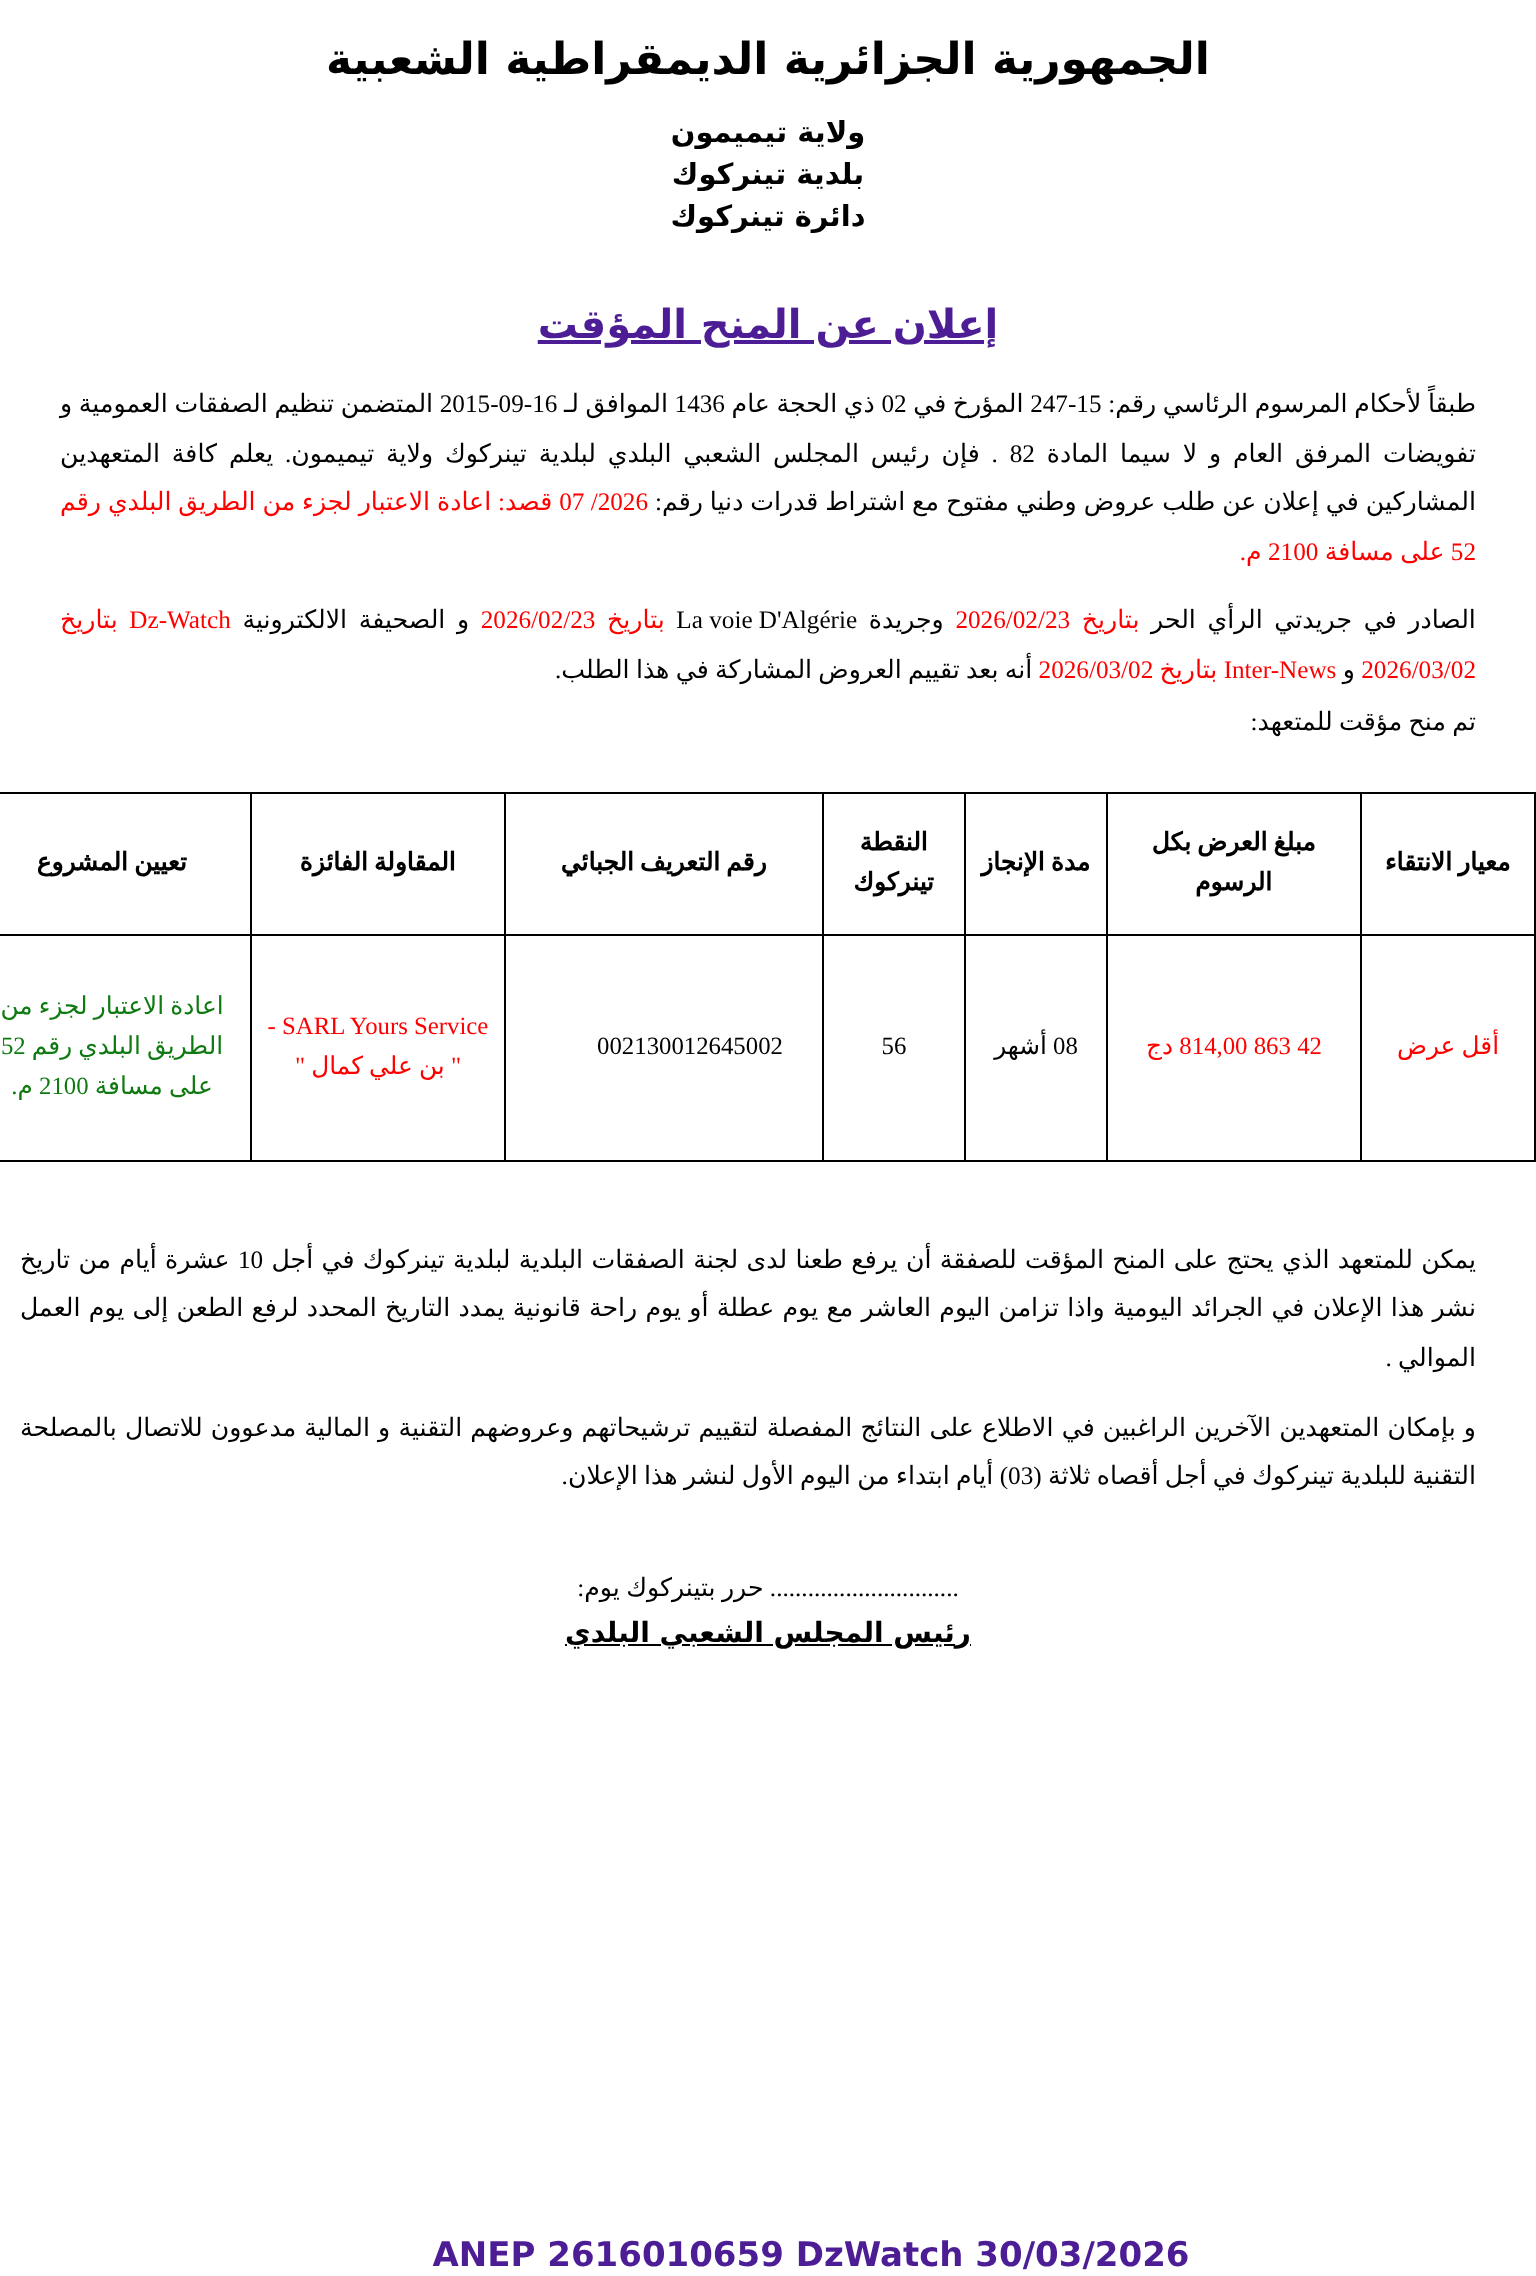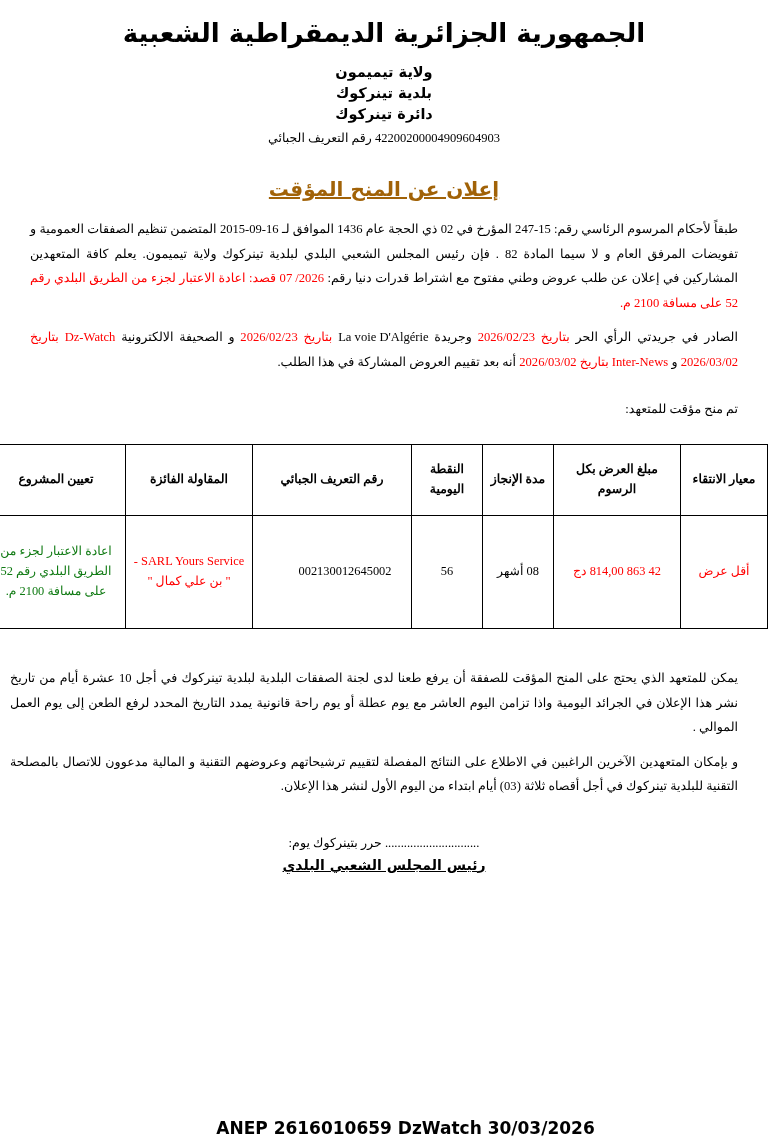--- a/index.html
+++ b/index.html
@@ -19,21 +19,21 @@
     width: 768px;
     height: 1138px;
     position: relative;
     box-sizing: border-box;
     padding: 0;
   }
   
   .national-header {
     text-align: center;
     font-family: "DejaVu Sans", sans-serif;
-    font-size: 26px;
+    font-size: 22px;
     font-weight: bold;
     letter-spacing: 1px;
     margin-top: 18px;
     direction: rtl;
   }
   .admin-block {
     margin-top: 14px;
     text-align: center;
     direction: rtl;
     line-height: 1.45;
@@ -51,21 +51,21 @@
     direction: rtl;
   }
   .nif-value {
     direction: ltr;
     unicode-bidi: embed;
     display: inline-block;
   }
   
   .doc-title {
     text-align: center;
-    color: #a16207;
+    color: #4c1d95;
     font-family: "DejaVu Sans", sans-serif;
     font-size: 20px;
     font-weight: bold;
     text-decoration: underline;
     margin-top: 30px;
     margin-bottom: 8px;
     direction: rtl;
   }
   
   .body-wrap {
@@ -77,21 +77,21 @@
     line-height: 1.95;
     text-align: justify;
     text-align-last: right;
     margin: 10px 0 0 0;
   }
   .p-intro { margin-top: 16px; }
   .red { color: #ff0000; }
   .ltr { direction: ltr; unicode-bidi: embed; display: inline-block; }
   .note-line {
     font-size: 12.6px;
-    margin-top: 23px;
+    margin-top: 2px;
     text-align: left;
   }
   
   table.award-table {
     width: 700px;
     margin: 22px auto 0 auto;
     border-collapse: collapse;
     direction: rtl;
     table-layout: fixed;
   }
@@ -141,43 +141,39 @@
     text-decoration: underline;
     margin-top: 6px;
   }
   
   .anep {
     position: absolute;
     left: 0;
     right: 0;
     bottom: 18px;
     text-align: center;
-    color: #000000;
+    color: #4c1d95;
     font-family: "DejaVu Sans", sans-serif;
     font-size: 17px;
     font-weight: bold;
     direction: ltr;
     margin-left: 43px;
   }
 </style>
 </head>
 <body>
 
 <div class="page">
 
   <div class="national-header">الجمهورية الجزائرية الديمقراطية الشعبية</div>
 
   <div class="admin-block">
     <div class="admin-line">ولاية تيميمون</div>
     <div class="admin-line">بلدية تينركوك</div>
     <div class="admin-line">دائرة تينركوك</div>
-    <div class="nif-line">
-      <span class="nif-value">42200200004909604903</span>
-      <span>رقم التعريف الجبائي</span>
-    </div>
   </div>
 
   <div class="doc-title">إعلان عن المنح المؤقت</div>
 
   <div class="body-wrap">
 
     <p class="para p-intro">
       <span>طبقاً لأحكام المرسوم الرئاسي رقم: 15-247 المؤرخ في 02 ذي الحجة عام 1436 الموافق لـ 16-09-2015 المتضمن تنظيم الصفقات العمومية و تفويضات المرفق العام و لا سيما المادة 82 . فإن رئيس المجلس الشعبي البلدي لبلدية تينركوك ولاية تيميمون. يعلم كافة المتعهدين المشاركين في إعلان عن طلب عروض وطني مفتوح مع اشتراط قدرات دنيا رقم:</span>
       <span class="red ltr">07 /2026</span>
       <span class="red">قصد:</span>
@@ -206,21 +202,21 @@
 
     <p class="para note-line">تم منح مؤقت للمتعهد:</p>
   </div>
 
   <table class="award-table">
     <thead>
       <tr>
         <th class="col-critere">معيار الانتقاء</th>
         <th class="col-montant">مبلغ العرض بكل الرسوم</th>
         <th class="col-duree">مدة الإنجاز</th>
-        <th class="col-note">النقطة اليومية</th>
+        <th class="col-note">النقطة تينركوك</th>
         <th class="col-nif">رقم التعريف الجبائي</th>
         <th class="col-entre">المقاولة الفائزة</th>
         <th class="col-projet">تعيين المشروع</th>
       </tr>
     </thead>
     <tbody>
       <tr>
         <td class="cell-red">أقل عرض</td>
         <td class="cell-red">42 863 814,00 دج</td>
         <td>08 أشهر</td>

